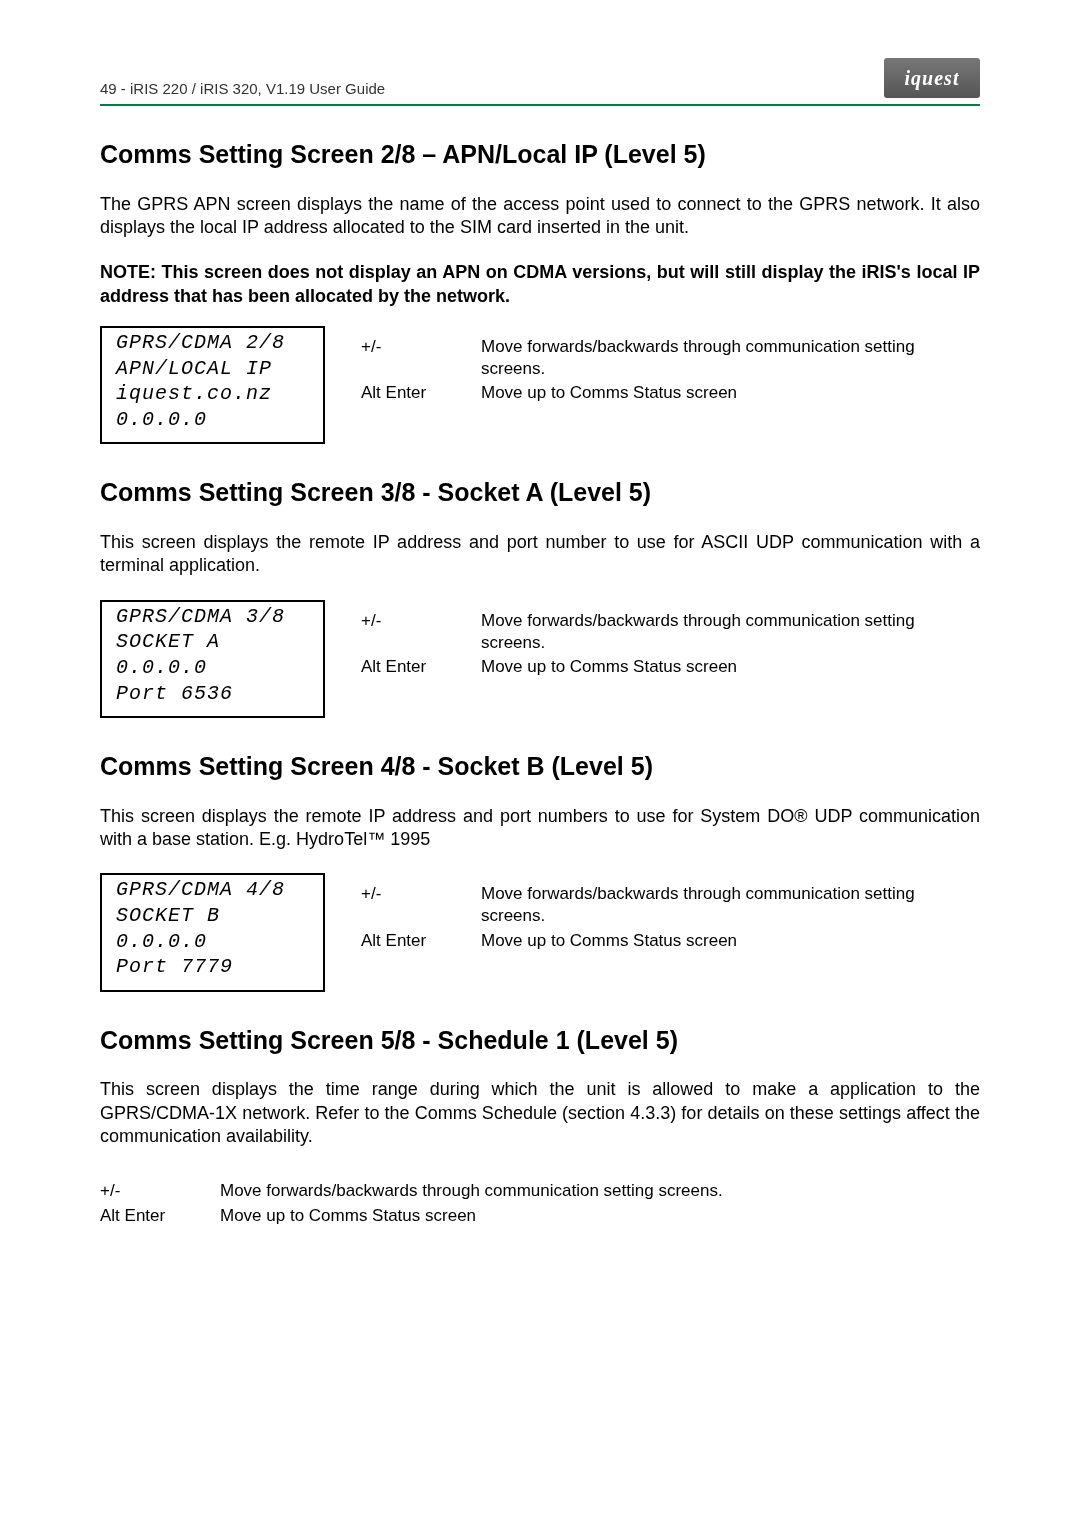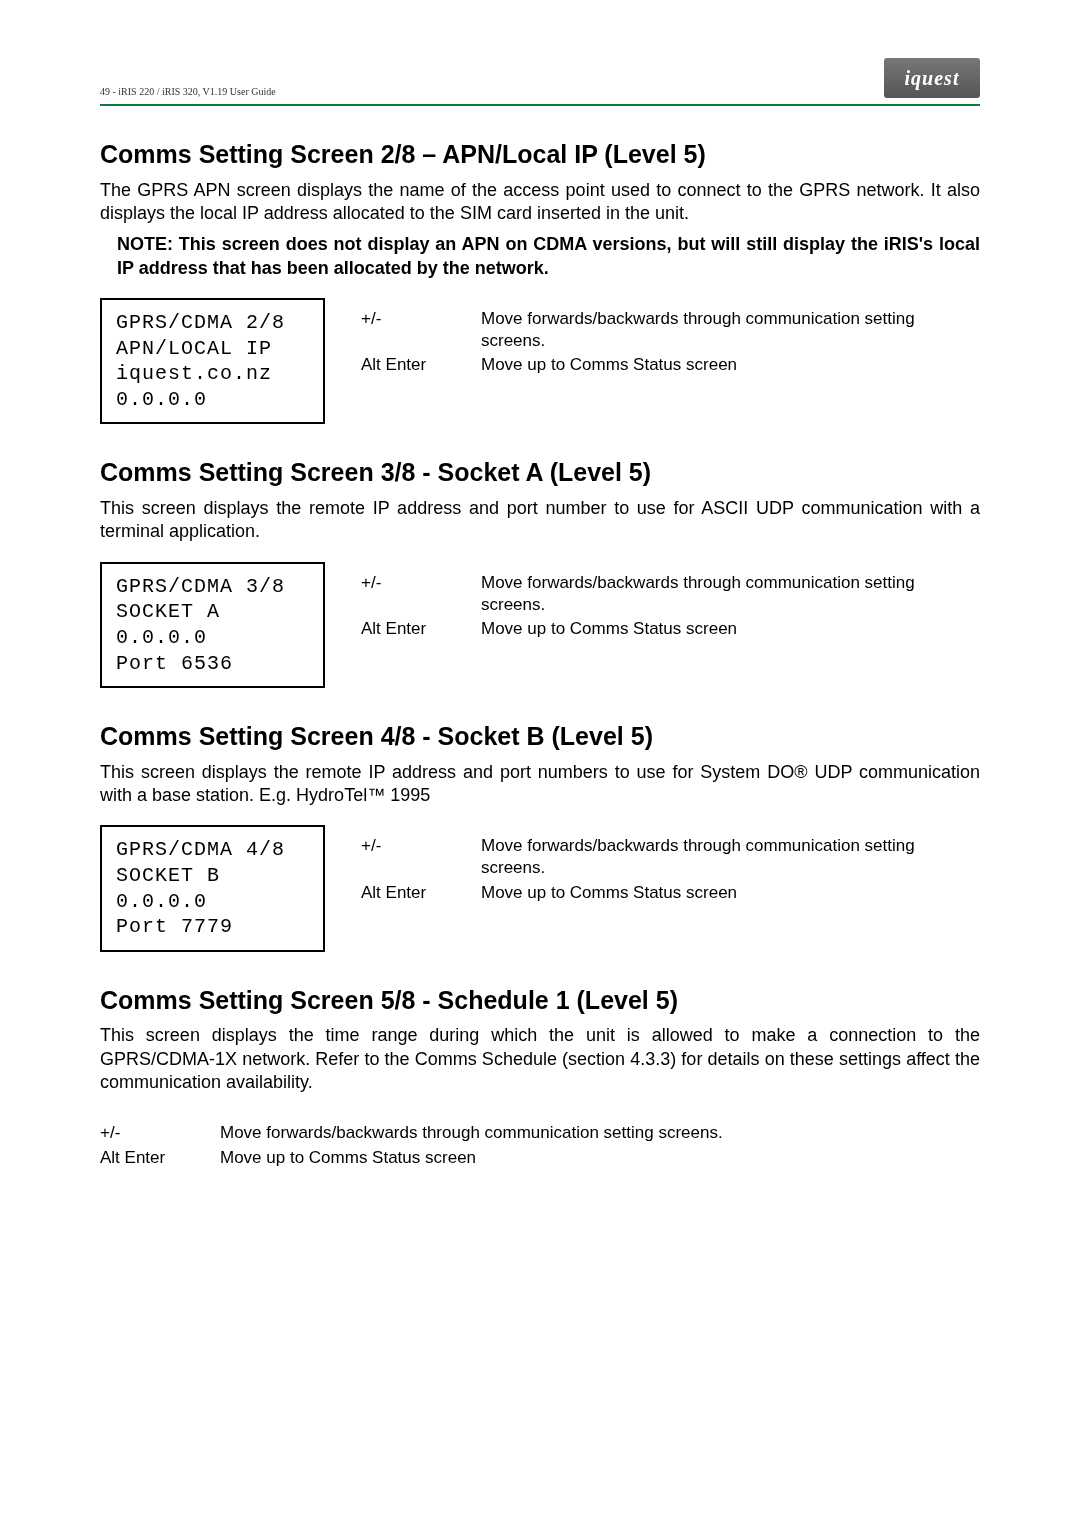--- a/index.html
+++ b/index.html
@@ -44,55 +44,56 @@
       background: #0b7a3e;
       margin-top: 2px;
       margin-bottom: 26px;
     }
     h2 {
       font-size: 25px;
       font-weight: bold;
       margin: 32px 0 8px 0;
     }
     p {
-      margin: 8px 0;
+      margin: 22px 0;
       text-align: justify;
     }
     .note {
       font-weight: bold;
       text-align: justify;
-      margin: 8px 0 18px 17px;
+      margin: 8px 0 18px 0;
     }
     .section-row {
       display: flex;
       align-items: flex-start;
       margin-top: 18px;
       margin-bottom: 12px;
       gap: 36px;
     }
     .lcd-box {
       border: 2px solid #000;
-      padding: 10px 10px 10px 14px;
+      padding: 2px 10px 10px 14px;
       font-family: "Courier New", monospace;
       font-size: 20px;
       letter-spacing: 1px;
       line-height: 1.28;
       white-space: pre;
       width: 225px;
       flex-shrink: 0;
+      font-style: italic;
     }
     .key-desc {
       font-size: 17px;
       line-height: 1.3;
       margin-top: 10px;
     }
     .key-desc table { border-collapse: collapse; }
     .key-desc td { padding: 0 0 2px 0; vertical-align: top; }
     .key-desc td.k { width: 120px; }
-    .hdr-left { font-size: 10px; font-family: Liberation Serif, serif; }
+    .hdr-left { font-size: 15px; }
   </style>
 </head>
 <body>
 
 <div class="header">
   <span class="hdr-left">49 - iRIS 220 / iRIS 320, V1.19 User Guide</span>
   <span class="logo">iquest</span>
 </div>
 <div class="hr-green"></div>
 
@@ -160,21 +161,21 @@
       <tr>
         <td class="k">Alt Enter</td>
         <td>Move up to Comms Status screen</td>
       </tr>
     </tbody>
       </table>
   </div>
 </div>
 
 <h2>Comms Setting Screen 5/8 - Schedule 1 (Level 5)</h2>
-<p>This screen displays the time range during which the unit is allowed to make a connection to the GPRS/CDMA-1X network.  Refer to the Comms Schedule (section 4.3.3) for details on these settings affect the communication availability.</p>
+<p>This screen displays the time range during which the unit is allowed to make a application to the GPRS/CDMA-1X network.  Refer to the Comms Schedule (section 4.3.3) for details on these settings affect the communication availability.</p>
 <div class="section-row">
   <div class="key-desc">
     <table>
       <tbody>
           <tr>
         <td class="k">+/-</td>
         <td>Move forwards/backwards through communication setting screens.</td>
       </tr>
       <tr>
         <td class="k">Alt Enter</td>

